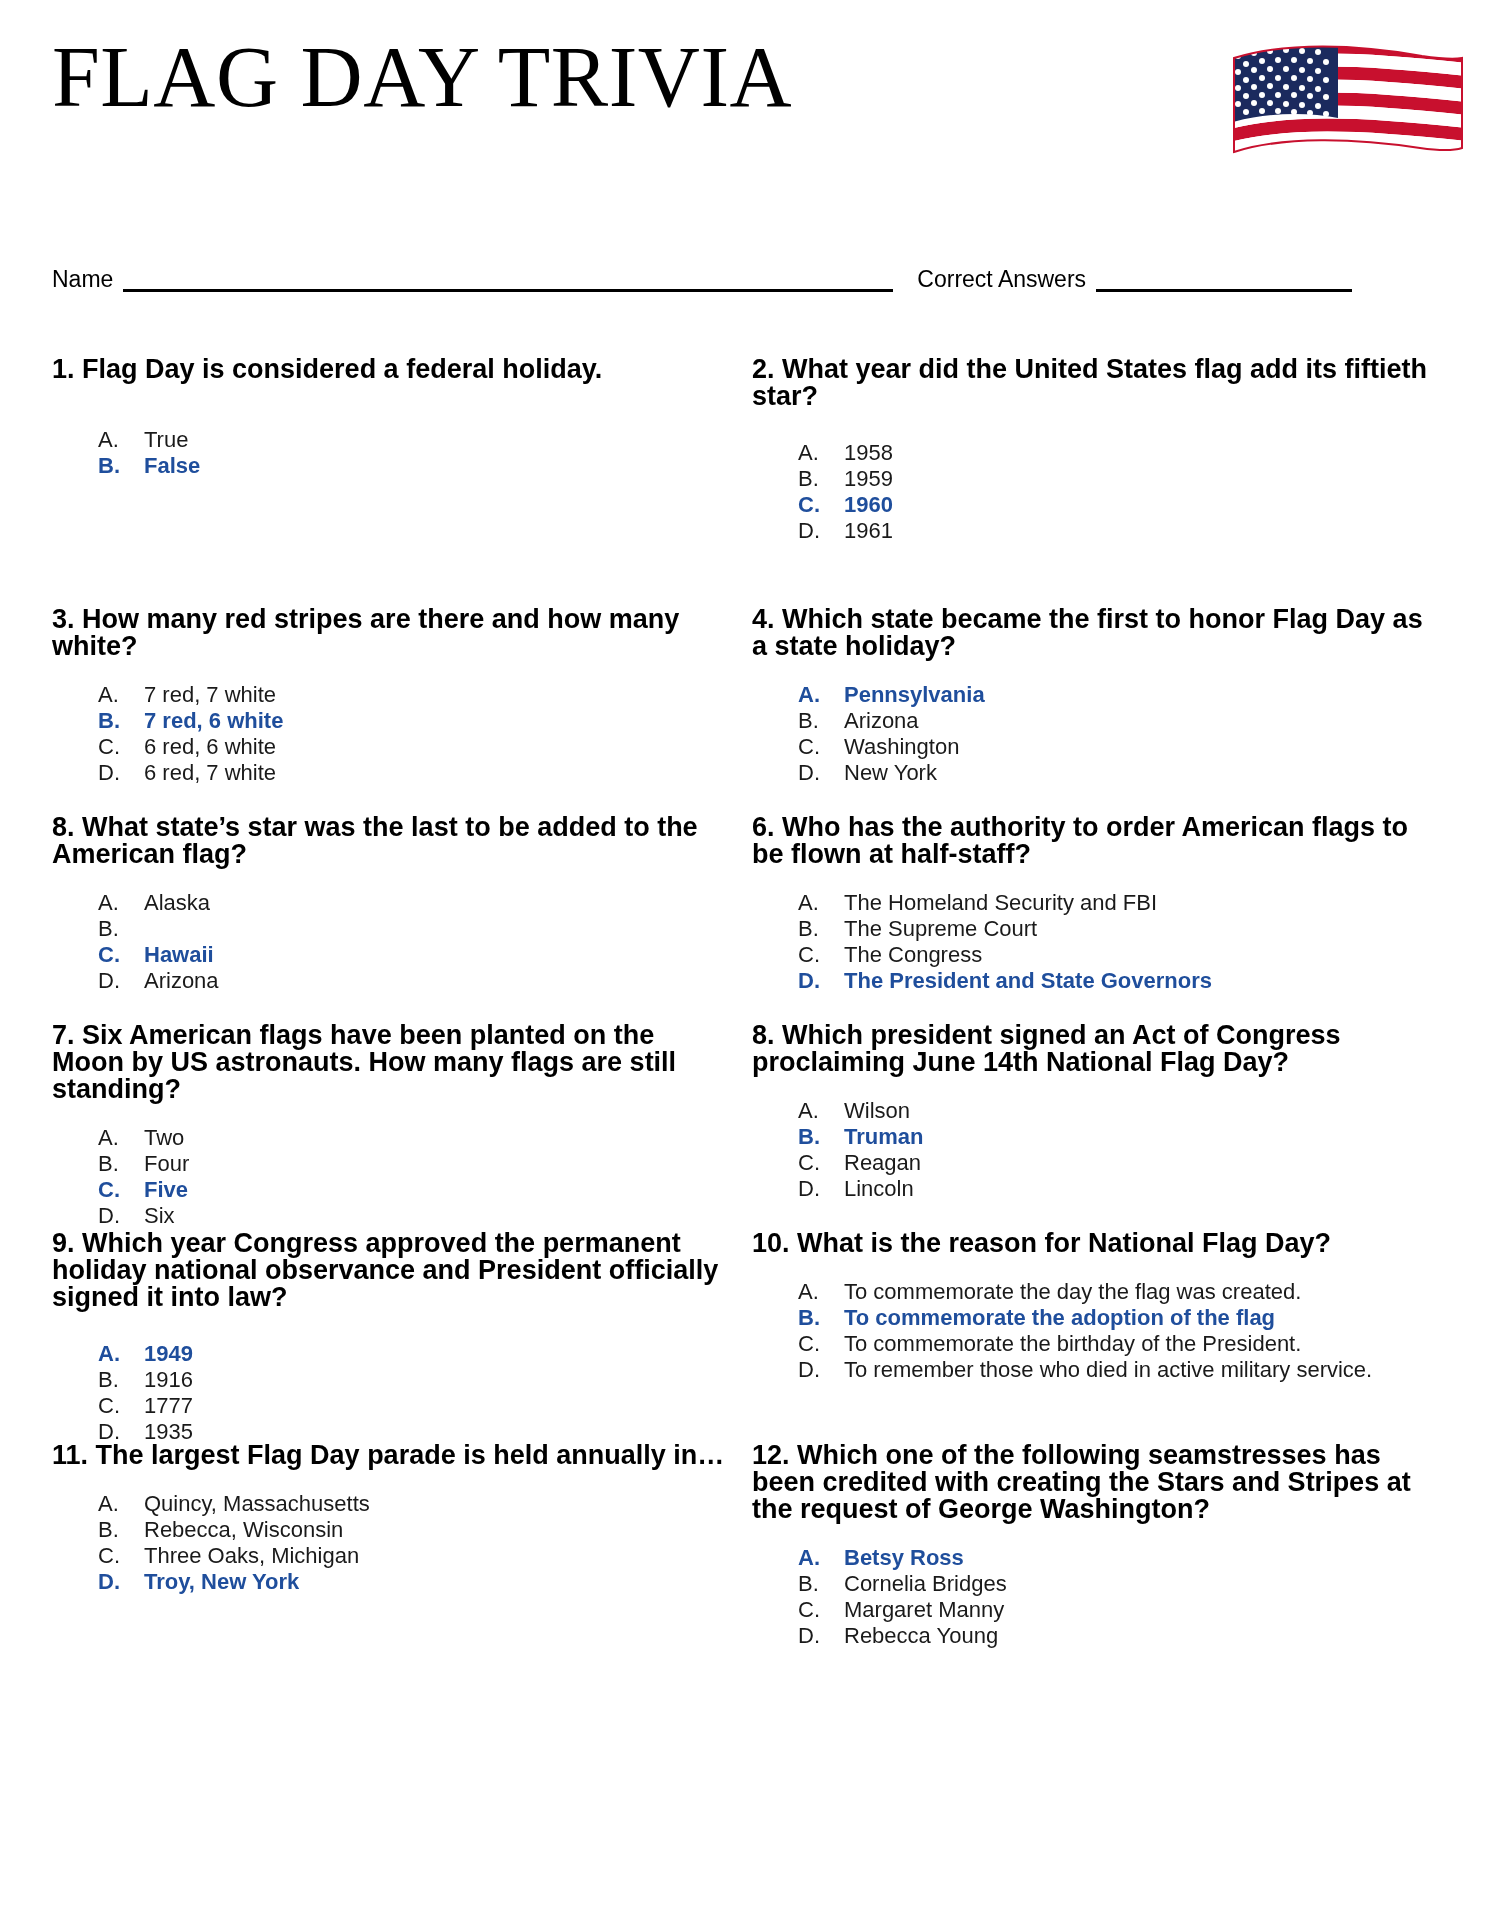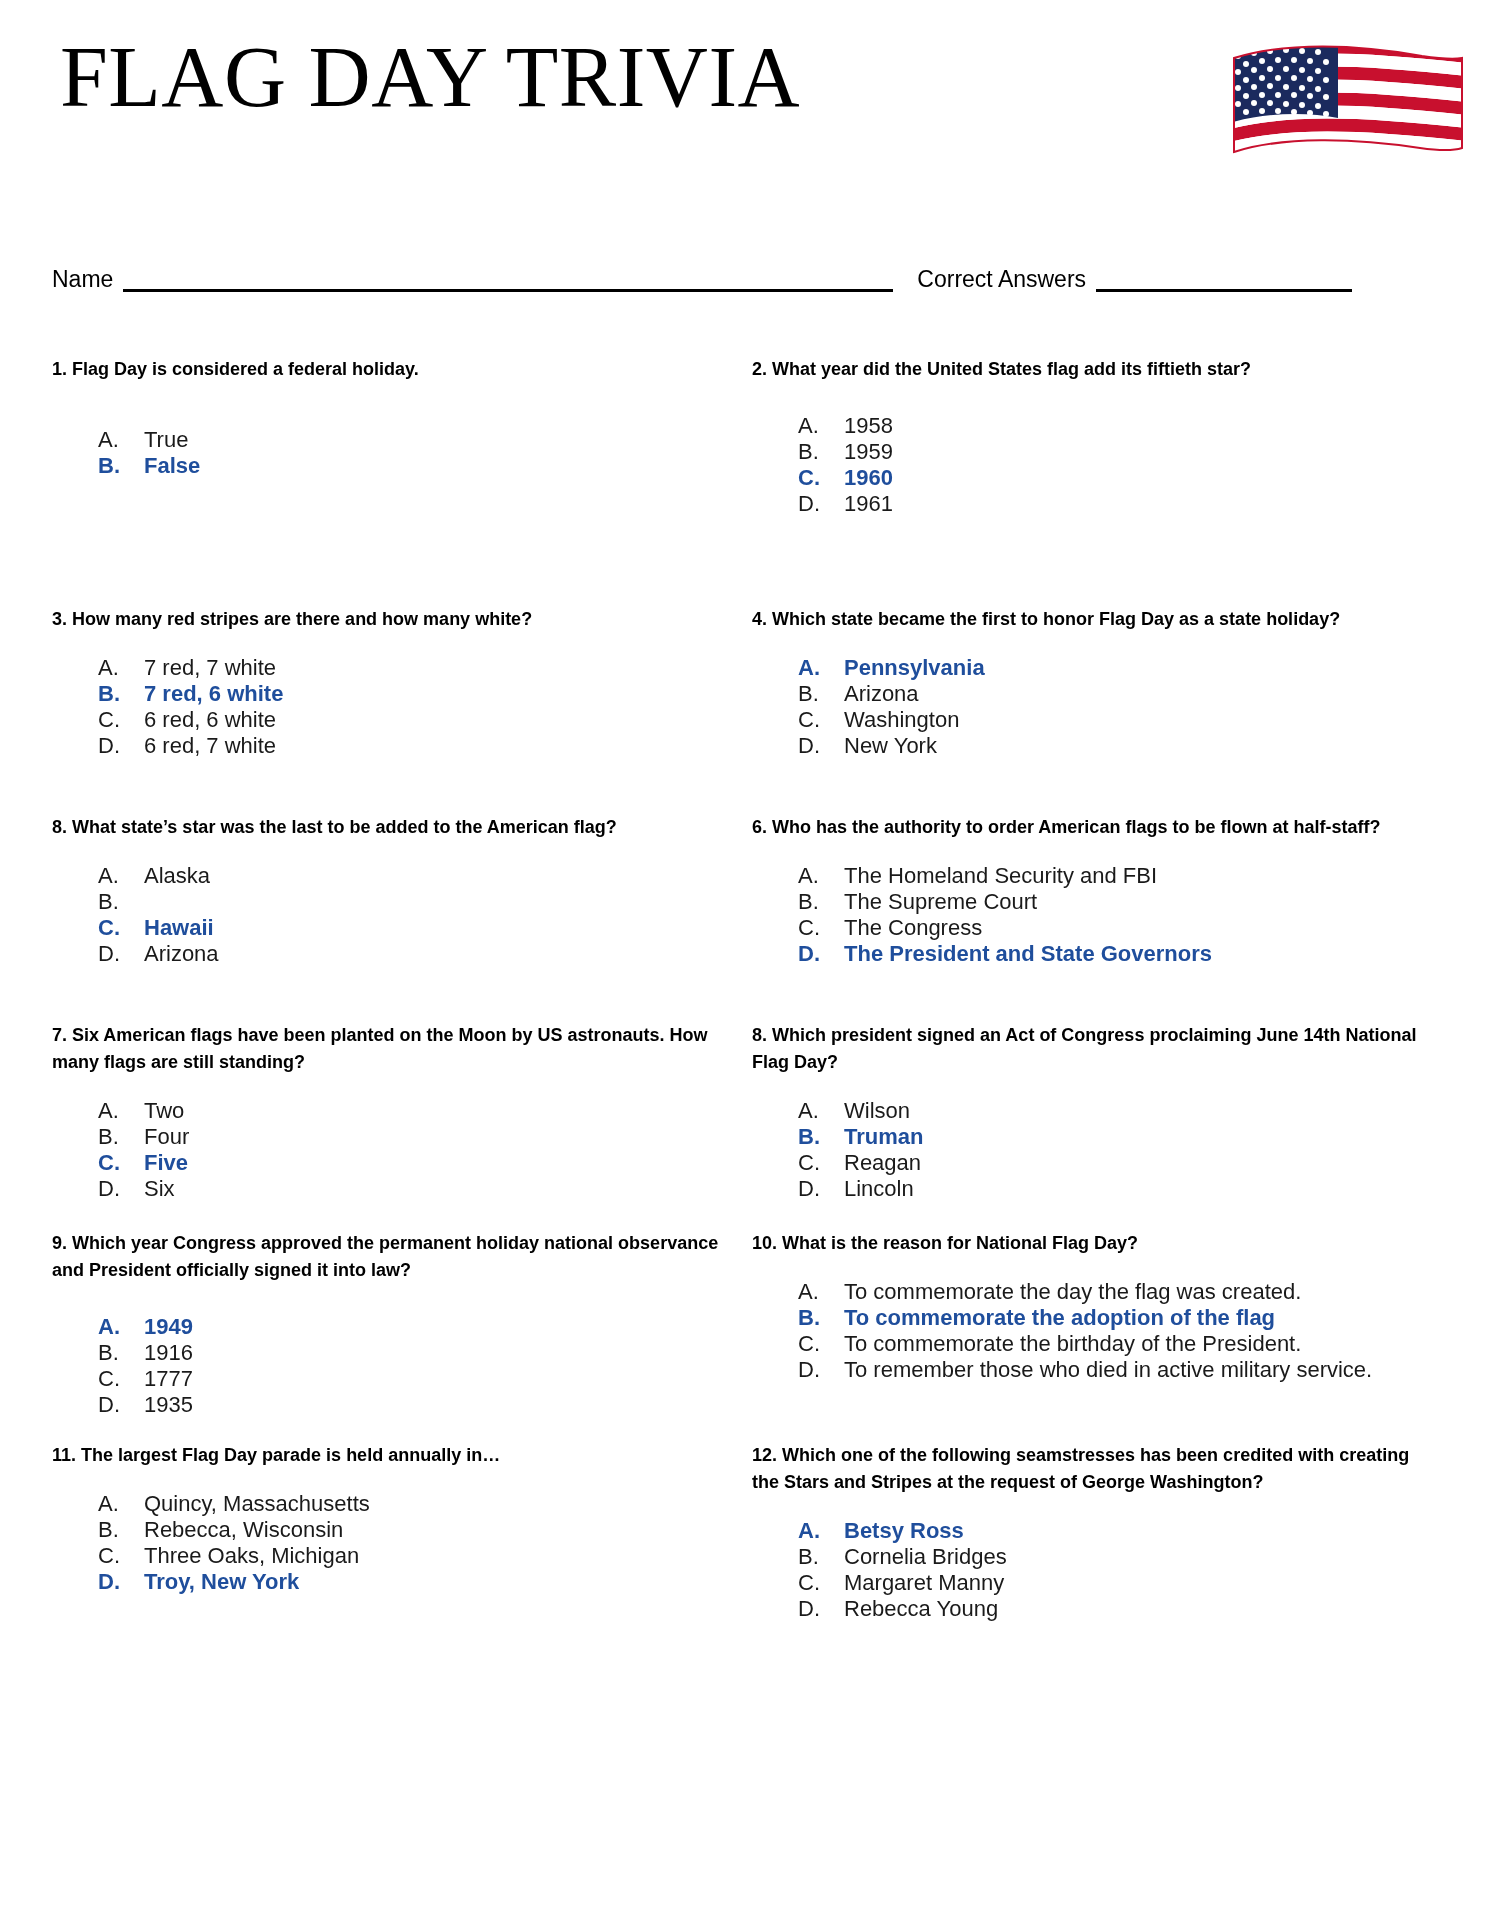--- a/index.html
+++ b/index.html
@@ -22,21 +22,20 @@
     height: 1920px;
     box-sizing: border-box;
     padding: 0;
   }
 
   
   .header {
     position: relative;
     height: 200px;
     padding: 0 40px 0 52px;
-    margin-left: 8px;
   }
   .title {
     position: absolute;
     left: 52px;
     top: 34px;
     font-family: "Liberation Serif", "DejaVu Serif", serif;
     font-size: 86px;
     line-height: 1.0;
     letter-spacing: 0.5px;
     font-weight: 400;
@@ -86,21 +85,21 @@
     width: 1408px;
     display: grid;
     grid-template-columns: 700px 708px;
     column-gap: 0px;
   }
   .qcell {
     box-sizing: border-box;
     padding-right: 26px;
   }
   .qtext {
-    font-size: 18px;
+    font-size: 27px;
     font-weight: bold;
     line-height: 27px;
     color: #000;
     margin: 0 0 0 0;
   }
   .opts {
     margin: 0;
     padding: 0;
     list-style: none;
   }

